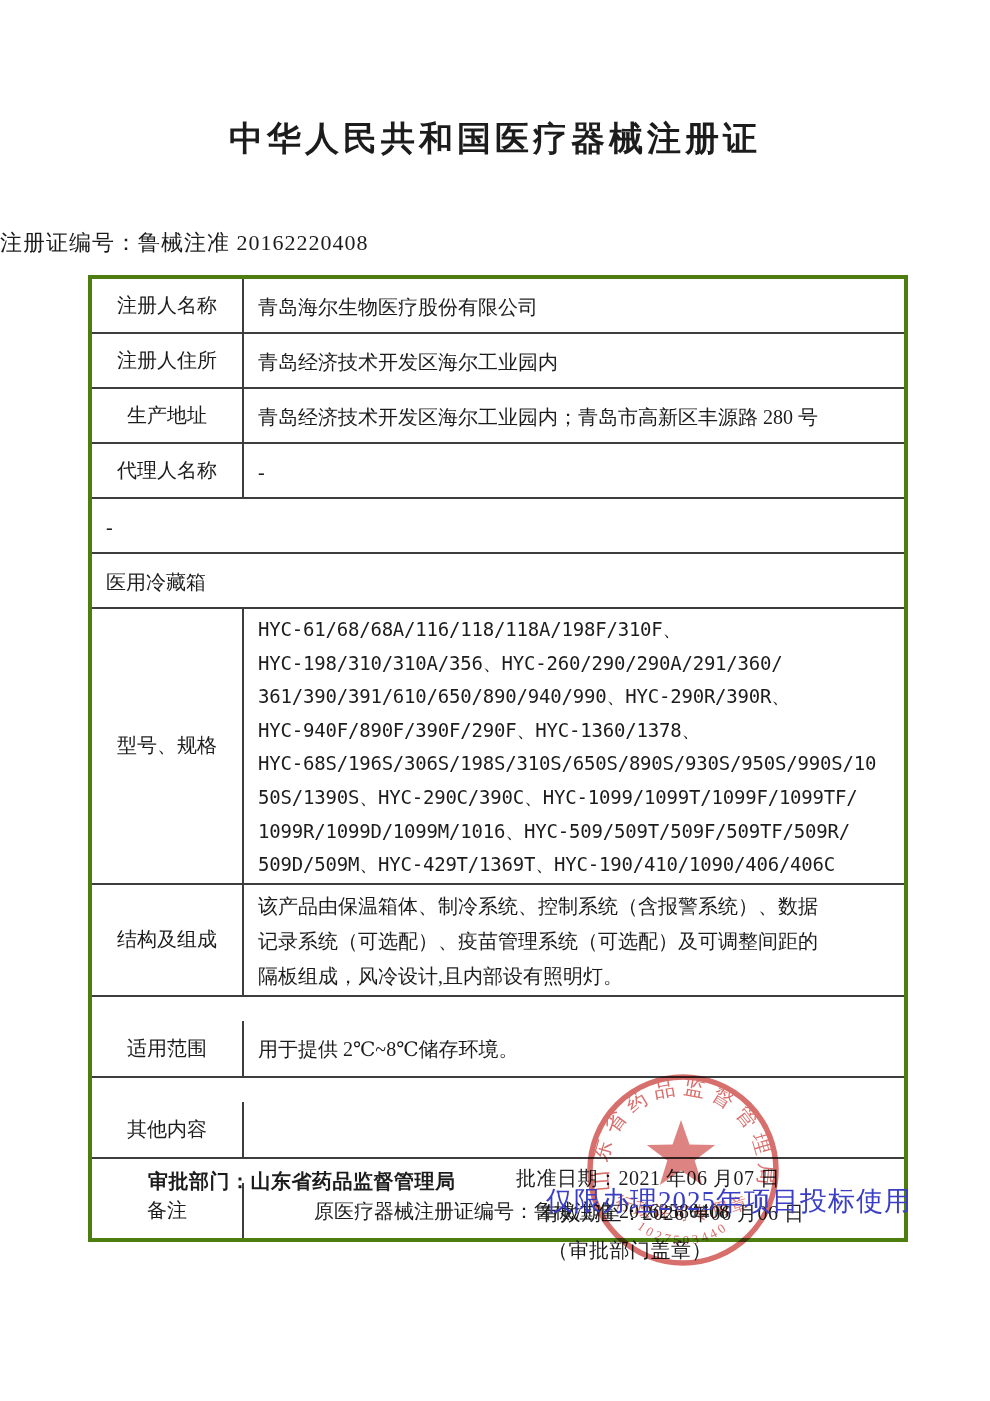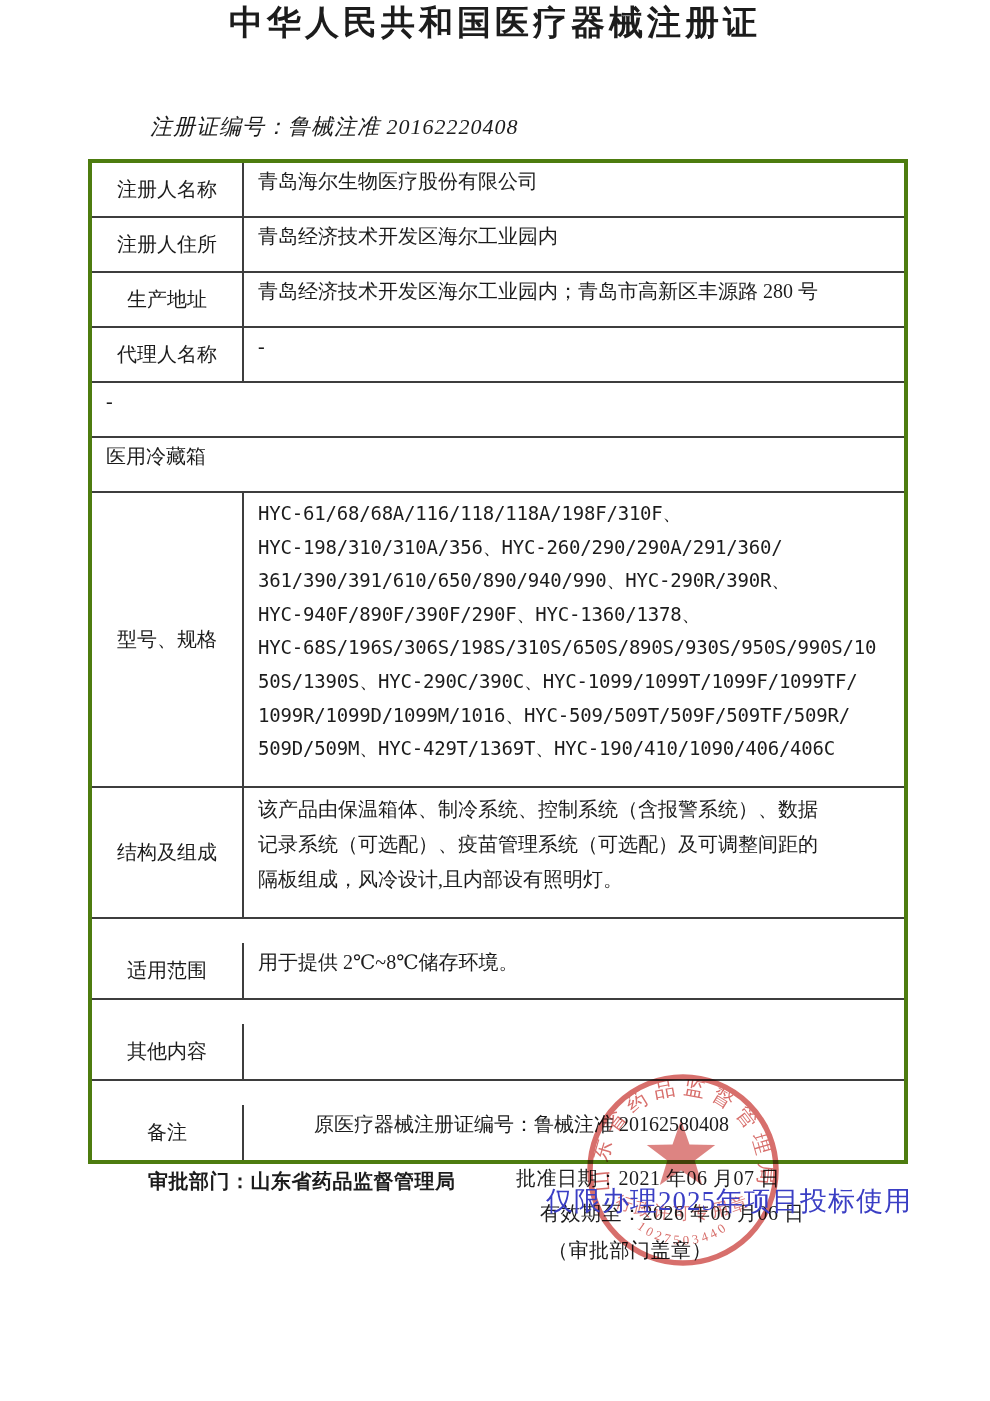--- a/index.html
+++ b/index.html
@@ -6,32 +6,31 @@
   .page{
     position:relative;
     width:990px;height:1401px;
     margin:0 auto;
     background:#ffffff;
     font-family:"Liberation Serif","DejaVu Serif",serif;
     color:#1c1c1c;
     overflow:hidden;
   }
   .title{
-    margin:0;
+    margin:12px;
+    padding-top:104px;
     text-align:center;
     font-size:34px;
     font-weight:600;
     letter-spacing:4px;
   }
   .regno{
     margin-top:66px;
-    margin-left:150px;
     font-size:22px;
     letter-spacing:1px;
-    font-style:italic;
   }
   .cert-table{
     margin:17px 0 0 88px;
     width:820px;
     border:4px solid #4d7c0f;
     box-sizing:border-box;
   }
   .row{
     display:flex;
     border-bottom:2px solid #3d3d3d;
@@ -43,21 +42,21 @@
     display:flex;align-items:center;justify-content:center;
     text-align:center;
     font-size:20px;
     padding:4px 6px;
     box-sizing:border-box;
   }
   .cell-value{
     flex:1 1 auto;
     display:flex;align-items:center;
     font-size:20px;
-    padding:4px 6px 20px 14px;
+    padding:4px 6px 1px 14px;
     box-sizing:border-box;
     white-space:pre-line;
   }
   .h53{min-height:53px;}
   .h55{min-height:55px;margin-top:24px;}
   .row-models .cell-value{
     font-family:"DejaVu Sans Mono","Liberation Mono",monospace;
     font-size:19px;
     line-height:33.6px;
     min-height:270px;

